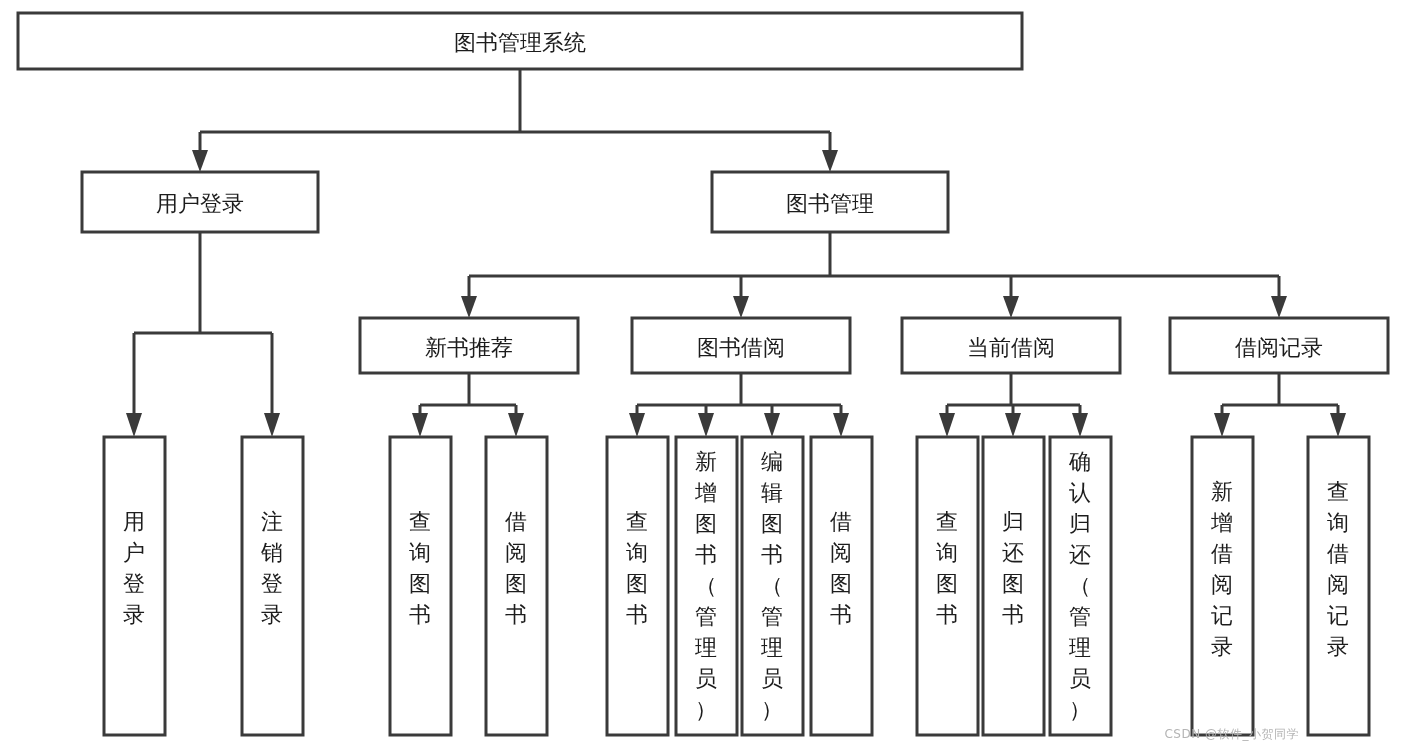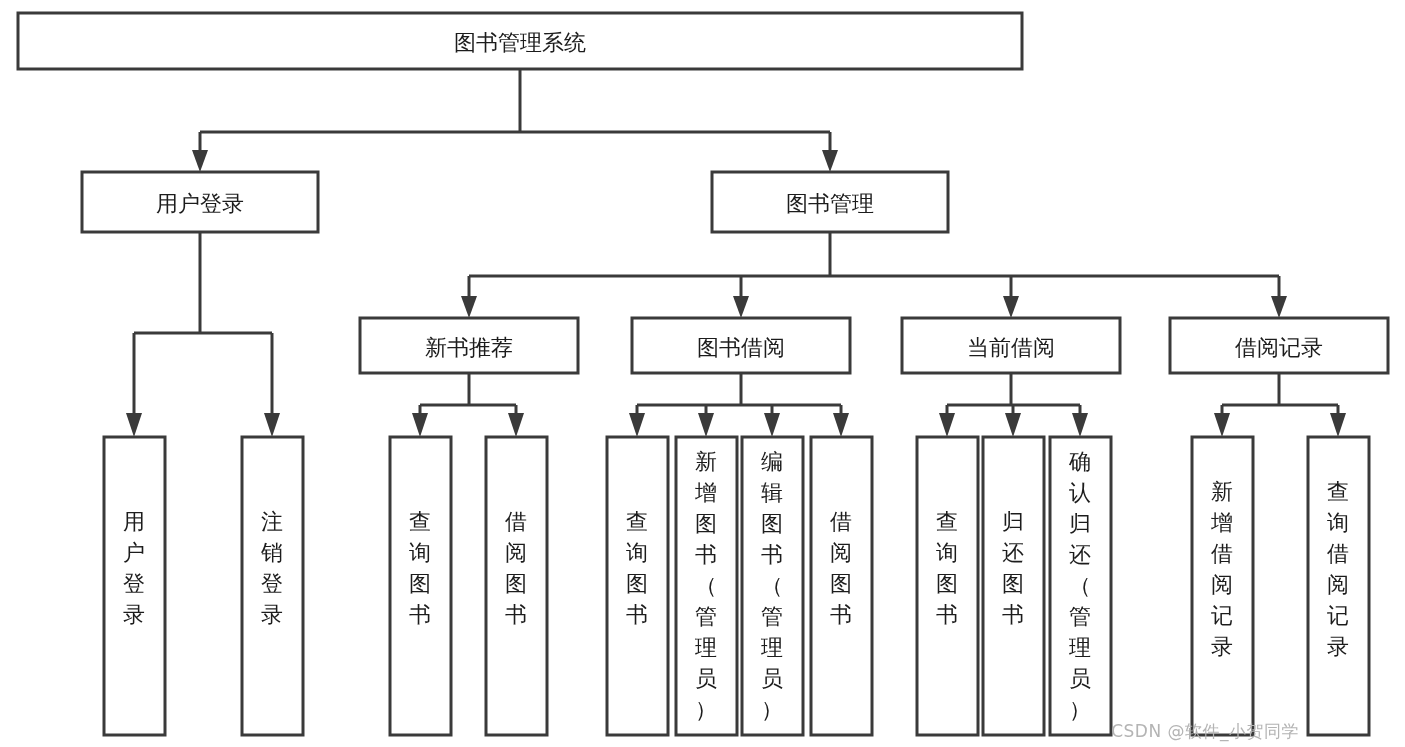--- a/index.html
+++ b/index.html
@@ -53,21 +53,21 @@
     fill: #1c1c1c;
     font-family: "DejaVu Sans", "Liberation Sans", sans-serif;
     font-size: 22px;
     text-anchor: middle;
   }
   .watermark {
     position: absolute;
     right: 8px;
     bottom: 4px;
     font-family: "DejaVu Sans", "Liberation Sans", sans-serif;
-    font-size: 17px;
+    font-size: 12px;
     color: #b4b4b4;
     letter-spacing: 0.5px;
     white-space: nowrap;
     user-select: none;
   }
 </style>
 </head>
 <body>
 
 <div id="diagram-root">

